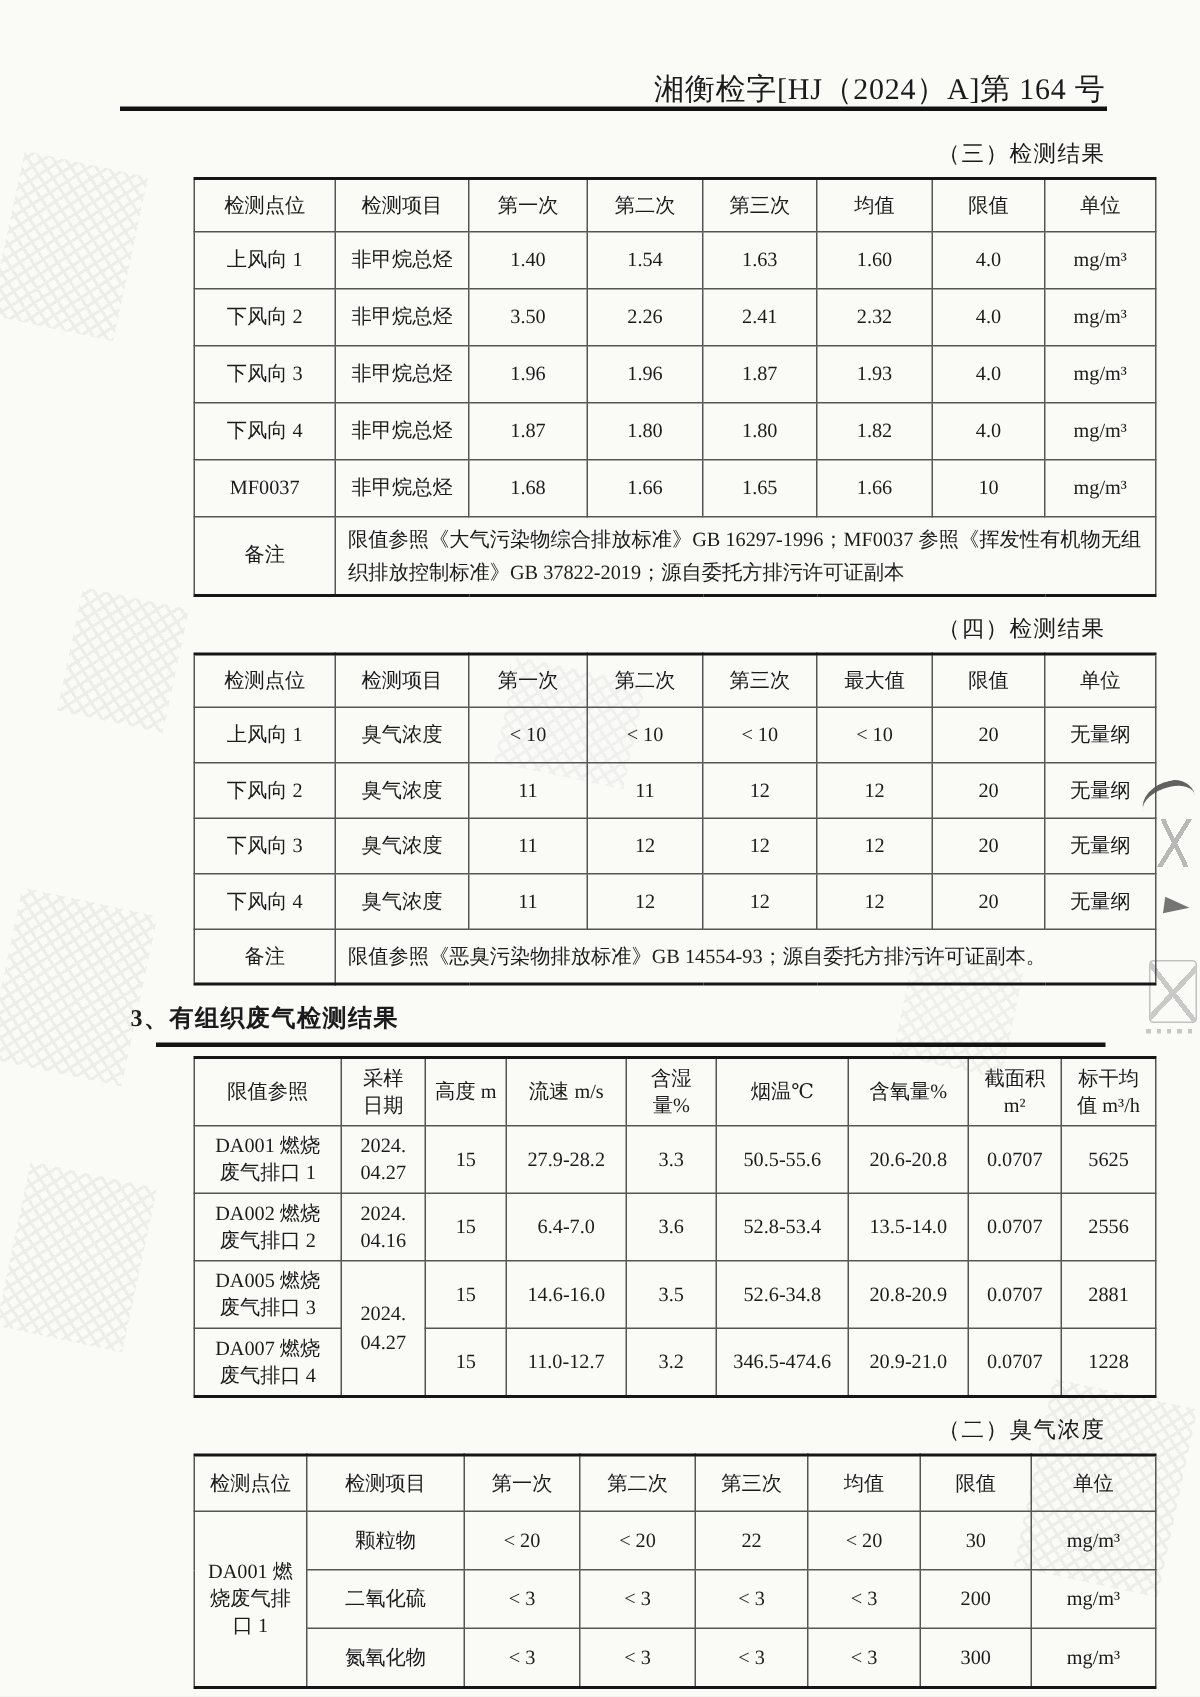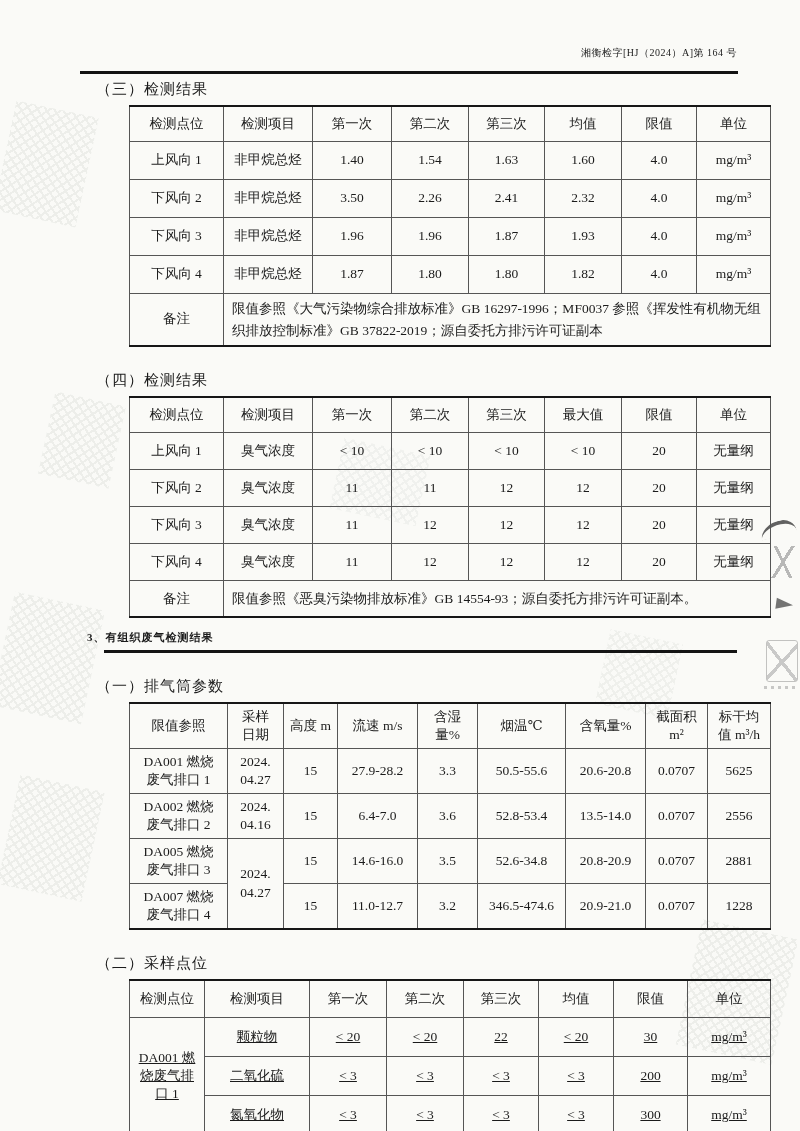--- a/index.html
+++ b/index.html
@@ -7,24 +7,24 @@
   .page{
     position:relative;
     width:800px;height:1131px;
     margin:0 auto;
     background:#fafaf7;
     overflow:hidden;
     font-family:"Liberation Serif","DejaVu Serif",serif;
     color:#1b1b1b;
   }
   .content{position:absolute;left:96px;top:0;width:641px;}
-  .doc-number{margin-top:46px;text-align:right;font-size:10px;letter-spacing:.5px;}
+  .doc-number{margin-top:46px;text-align:right;font-size:20px;letter-spacing:.5px;}
   .header-rule{position:absolute;left:80px;top:71px;width:658px;height:3px;background:#121212;}
-  .t-title{margin-top:20px;text-align:left;font-size:15px;letter-spacing:1px;}
-  .t-title.tight{margin-top:24px;}
+  .t-title{margin-top:20px;text-align:right;font-size:15px;letter-spacing:1px;}
+  .t-title.tight{margin-top:12px;}
   table{
     border-collapse:collapse;table-layout:fixed;
     width:641px;margin-top:6px;
     border-top:2.5px solid #161616;border-bottom:2.5px solid #161616;
     border-left:1.5px solid #2e2e2e;border-right:1.5px solid #2e2e2e;margin-left:33px;
   }
   th,td{
     border:1px solid #555;
     font-weight:normal;
     text-align:center;vertical-align:middle;
@@ -33,26 +33,26 @@
     overflow:hidden;
   }
   .wrap{white-space:pre-line;}
   .note-cell{text-align:left;padding:4px 8px;line-height:1.6;}
   #table3 th{height:30px;}
   #table3 td{height:33px;}
   #table3 tr.note-row td{height:auto;}
   #table4 th{height:30px;}
   #table4 td{height:32px;}
   #table4 tr.note-row td{height:27px;}
-  .section-heading{margin:12px 0 0 -9px;font-size:11px;font-weight:bold;letter-spacing:1px;}
+  .section-heading{margin:12px 0 0 -9px;font-size:16px;font-weight:bold;letter-spacing:1px;}
   .section-rule{margin:5px 0 0 8px;width:calc(100% - 8px);height:3px;background:#141414;}
   #table1 th{height:40px;}
   #table1 td{height:40px;}
   #table2 th{height:32px;}
-  #table2 td{height:34px;text-decoration:underline;}
+  #table2 td{height:34px;}
   
   .xhatch{
     position:absolute;opacity:.07;pointer-events:none;
     background:
       repeating-linear-gradient(45deg,#4f6355 0 2px,transparent 2px 7px),
       repeating-linear-gradient(-45deg,#4f6355 0 2px,transparent 2px 7px);
     transform:rotate(12deg);
   }
   .wm1{left:4px;top:108px;width:84px;height:112px;}
   .wm2{left:46px;top:398px;width:72px;height:84px;}
@@ -160,20 +160,30 @@
       <tr>
         <td>下风向 4</td>
         <td>非甲烷总烃</td>
         <td>1.87</td>
         <td>1.80</td>
         <td>1.80</td>
         <td>1.82</td>
         <td>4.0</td>
         <td>mg/m³</td>
       </tr>
+      <tr>
+        <td>MF0037</td>
+        <td>非甲烷总烃</td>
+        <td>1.68</td>
+        <td>1.66</td>
+        <td>1.65</td>
+        <td>1.66</td>
+        <td>10</td>
+        <td>mg/m³</td>
+      </tr>
       <tr class="note-row">
         <td>备注</td>
         <td class="note-cell" colspan="7">限值参照《大气污染物综合排放标准》GB 16297-1996；MF0037 参照《挥发性有机物无组织排放控制标准》GB 37822-2019；源自委托方排污许可证副本</td>
       </tr>
     </tbody>
       </table>
 
     <div class="t-title tight">（四）检测结果</div>
     <table id="table4">
       <colgroup>
@@ -240,21 +250,20 @@
       <tr class="note-row">
         <td>备注</td>
         <td class="note-cell" colspan="7">限值参照《恶臭污染物排放标准》GB 14554-93；源自委托方排污许可证副本。</td>
       </tr>
     </tbody>
       </table>
 
     <div class="section-heading">3、有组织废气检测结果</div>
     <div class="section-rule"></div>
 
-    <div class="t-title tight">（一）排气筒参数</div>
     <table id="table1">
       <colgroup>
         <col style="width:98px">
           <col style="width:56px">
           <col style="width:54px">
           <col style="width:80px">
         <col style="width:60px">
           <col style="width:88px">
           <col style="width:80px">
           <col style="width:62px">
@@ -322,21 +331,21 @@
         <td>11.0-12.7</td>
         <td>3.2</td>
         <td>346.5-474.6</td>
         <td>20.9-21.0</td>
         <td>0.0707</td>
         <td>1228</td>
       </tr>
     </tbody>
       </table>
 
-    <div class="t-title tight">（二）采样点位</div>
+    <div class="t-title tight">（二）臭气浓度</div>
     <table id="table2">
       <colgroup>
         <col style="width:75px">
           <col style="width:105px">
           <col style="width:77px">
           <col style="width:77px">
         <col style="width:75px">
           <col style="width:75px">
           <col style="width:74px">
           <col style="width:83px">

